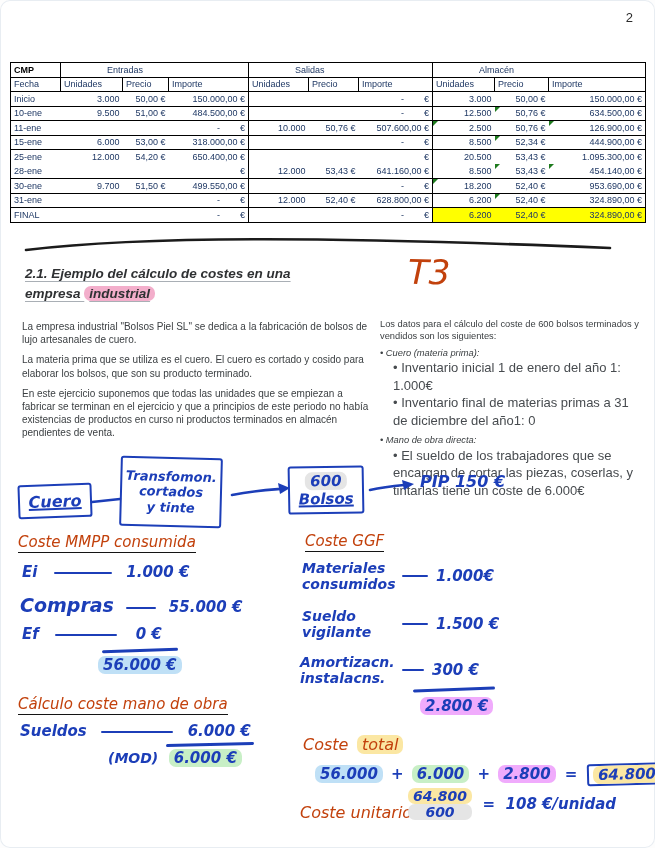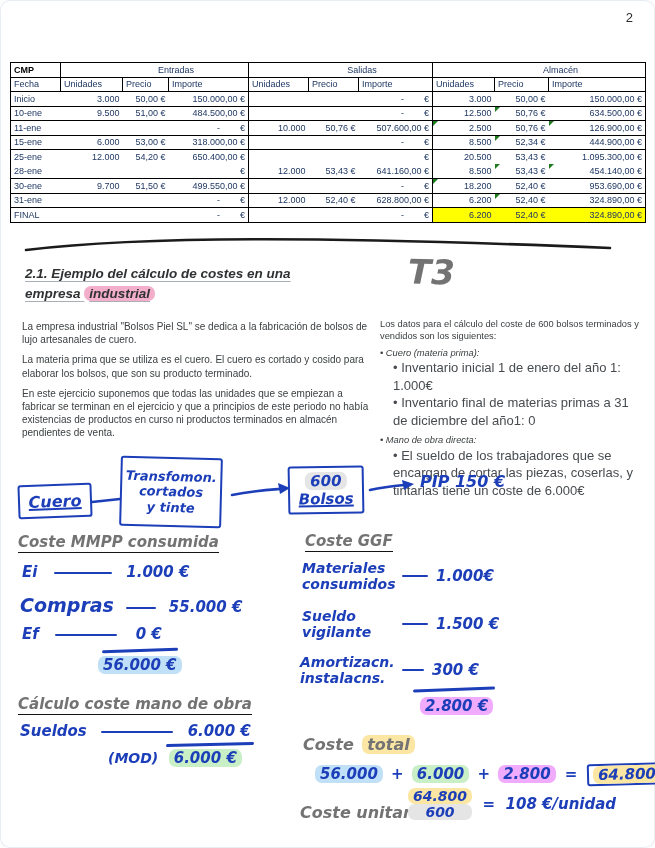--- a/index.html
+++ b/index.html
@@ -8,21 +8,21 @@
     position:relative; width:655px; height:848px; background:#ffffff;
     font-family:"Liberation Sans", sans-serif; overflow:hidden;
     border-radius:10px; box-shadow:0 0 0 1px #e8edf2 inset;
   }
   
   #sheet { position:absolute; left:10px; top:62px; width:635px;
     border-collapse:collapse; table-layout:fixed; color:#1f3864;
     font-size:9px; }
   #sheet th, #sheet td { height:14.5px; padding:0 3px; white-space:pre; overflow:hidden; }
   #sheet thead th { border:1px solid #000; font-weight:normal; text-align:left; }
-  #sheet thead .grp { text-align:center;padding-left:46px; }
+  #sheet thead .grp { text-align:left;padding-left:46px; }
   #sheet thead .cmp { font-weight:bold; color:#000; }
   #sheet tbody td { border-bottom:1px solid #000; }
   #sheet tbody tr.nb td { border-bottom:none;margin-top:32px; }
   #sheet tbody td.sep { border-left:1.5px solid #000; }
   #sheet { border:1.5px solid #000; }
   #sheet td.num { text-align:right; }
   #sheet td.fecha { text-align:left; }
   #sheet td.yellow { background:#ffff00; }
   #sheet td { position:relative; }
   #sheet td.gflag::before { content:""; position:absolute; left:0; top:0;
@@ -43,21 +43,21 @@
     font-size:10px; color:#3c4043; line-height:1.32; }
   .leftcol p { margin-bottom:7px; }
   .rightcol { position:absolute; left:380px; top:318px; width:264px;
     font-size:9.3px; color:#3c4043; line-height:1.3; }
   .rightcol .b1 { font-style:italic; margin-top:5px; }
   .rightcol .b1::before { content:"• "; }
   .rightcol .b2 { font-size:13px; margin-left:13px; color:#474b4f; line-height:1.35; }
   .rightcol .b2::before { content:"• "; }
   
   .hwb { font-family:"DejaVu Sans", sans-serif; font-style:italic; font-weight:bold; color:#1c3eb8; }
-  .hwk { font-family:"DejaVu Sans", sans-serif; font-style:italic; font-weight:bold; color:#737373; }
+  .hwk { font-family:"DejaVu Sans", sans-serif; font-style:italic; font-weight:normal; color:#c2410c; }
   .hwk.head { border-bottom:1.8px solid #141414; padding-bottom:1px; display:inline-block; }
   .abs { position:absolute; }
   .dl { display:inline-block; border-top:2.4px solid #1c3eb8; border-radius:2px; vertical-align:middle; }
   .sum { position:absolute; height:2.8px; background:#1c3eb8; border-radius:2px; }
   .hand-box { display:inline-block; border:2.5px solid #1c3eb8; border-radius:3px;
     padding:0 4px; transform:rotate(-1.5deg); }
   .dgm-box { position:absolute; border:2.5px solid #1c3eb8; border-radius:3px;
     display:flex; flex-direction:column; align-items:center; justify-content:center; text-align:center; }
   .frac { display:inline-block; text-align:center; vertical-align:middle; }
   .frac .bar { height:2.8px; background:#1c3eb8; border-radius:2px; margin:2px 0; }

